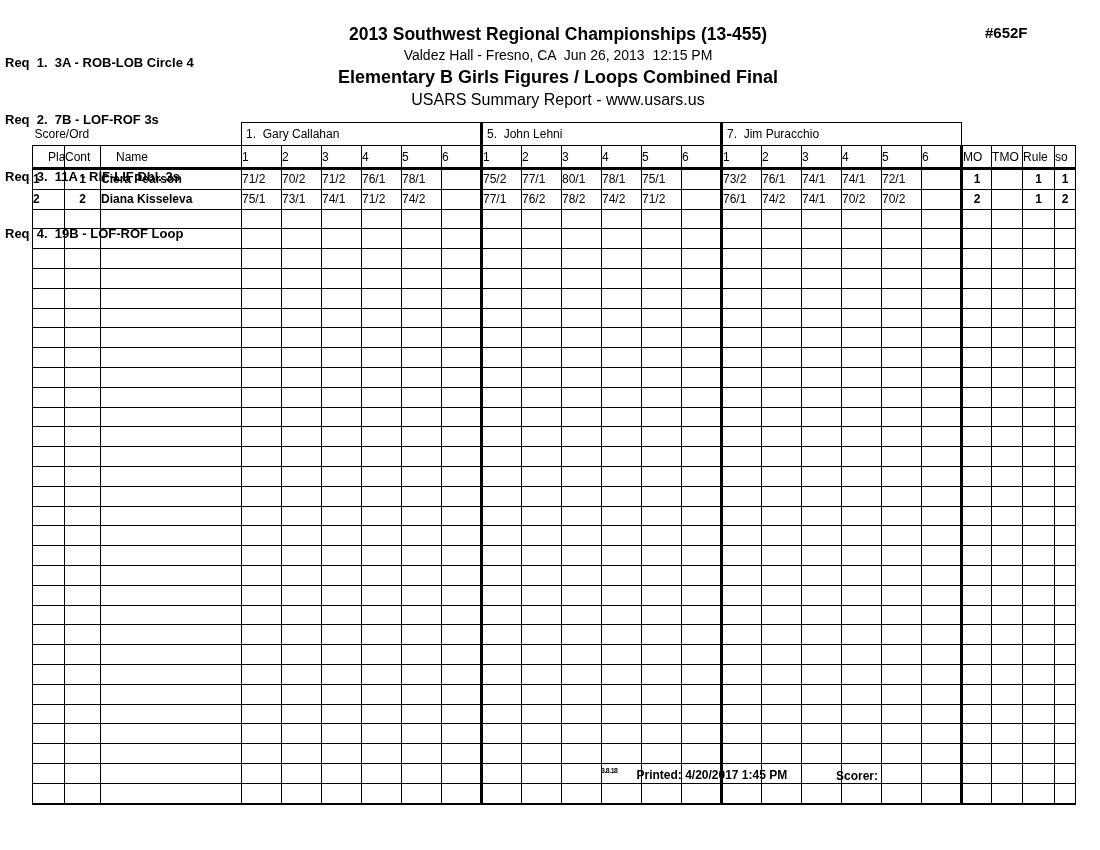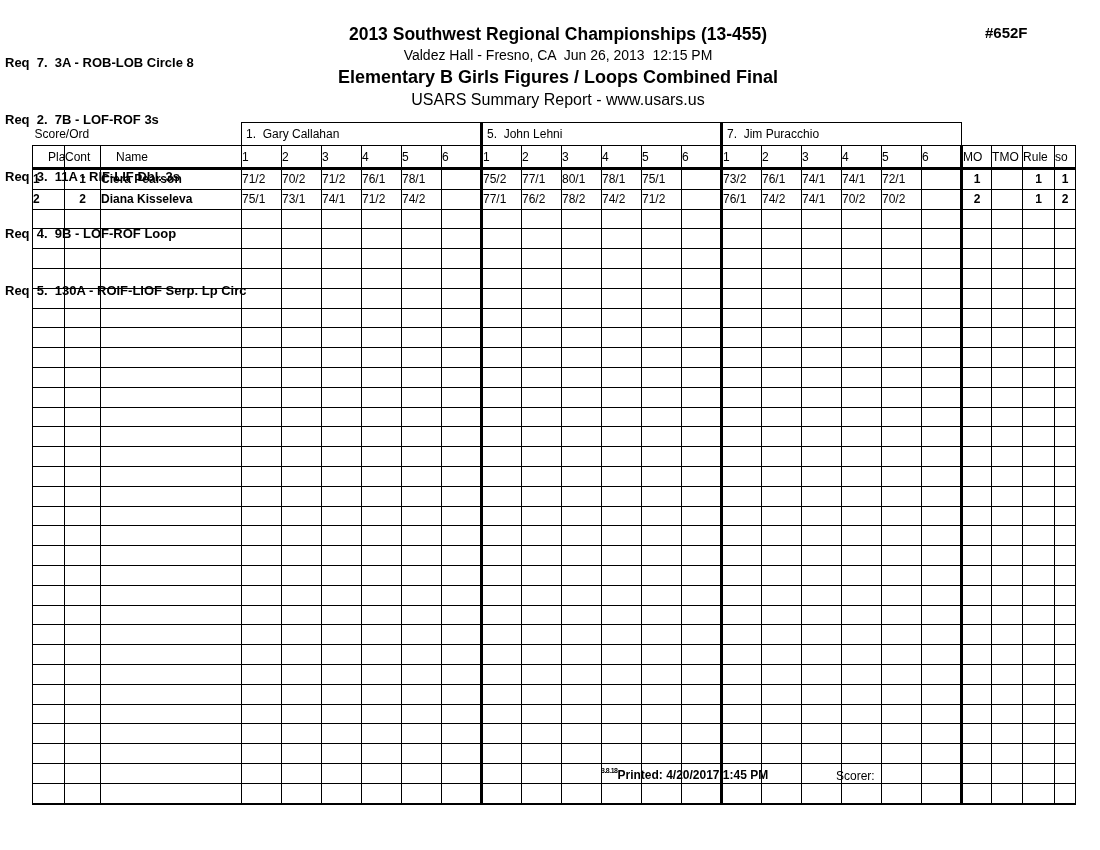--- a/index.html
+++ b/index.html
@@ -41,32 +41,31 @@
   td.place { text-align:left; padding-left:7px; font-weight:bold; font-size:13px; }
   td.cont  { text-align:center; font-weight:bold; font-size:13px; }
   td.name  { text-align:left; padding-left:4px; font-weight:bold; font-size:14px; }
   td.score { text-align:left; padding-left:2px; }
   td.mo, td.rule, td.so { text-align:center; font-weight:bold; }
   td.sep { border-left:3px solid #000 !important; }
 
   
   .footer { position:absolute; left:601px; top:768px; font-size:12px; font-weight:bold; }
   .footer .ver { font-size:7px; font-weight:bold; vertical-align:top; position:relative; top:-1px; letter-spacing:-0.5px; }
-  .footer .printed { margin-left:0; }
-  .scorer { position:absolute; left:836px; top:769px; font-size:12px; font-weight:normal; }
+  .footer .printed { margin-left:19px; }
+  .scorer { position:absolute; left:836px; top:769px; font-size:12px; font-weight:bold; }
 </style>
 </head>
 <body>
 
 <div class="req-list pre">
-  <div>Req  7.  3A - ROB-LOB Circle 8</div>
+  <div>Req  1.  3A - ROB-LOB Circle 4</div>
   <div>Req  2.  7B - LOF-ROF 3s</div>
   <div>Req  3.  11A - RIF-LIF Dbl. 3s</div>
-  <div>Req  4.  9B - LOF-ROF Loop</div>
-  <div>Req  5.  130A - ROIF-LIOF Serp. Lp Circ</div>
+  <div>Req  4.  19B - LOF-ROF Loop</div>
 </div>
 
 <div class="header-center">
   <div class="title pre">2013 Southwest Regional Championships (13-455)</div>
   <div class="venue pre">Valdez Hall - Fresno, CA  Jun 26, 2013  12:15 PM</div>
   <div class="event pre">Elementary B Girls Figures / Loops Combined Final</div>
   <div class="report pre">USARS Summary Report - www.usars.us</div>
 </div>
 
 <div class="sheet-num">#652F</div>

